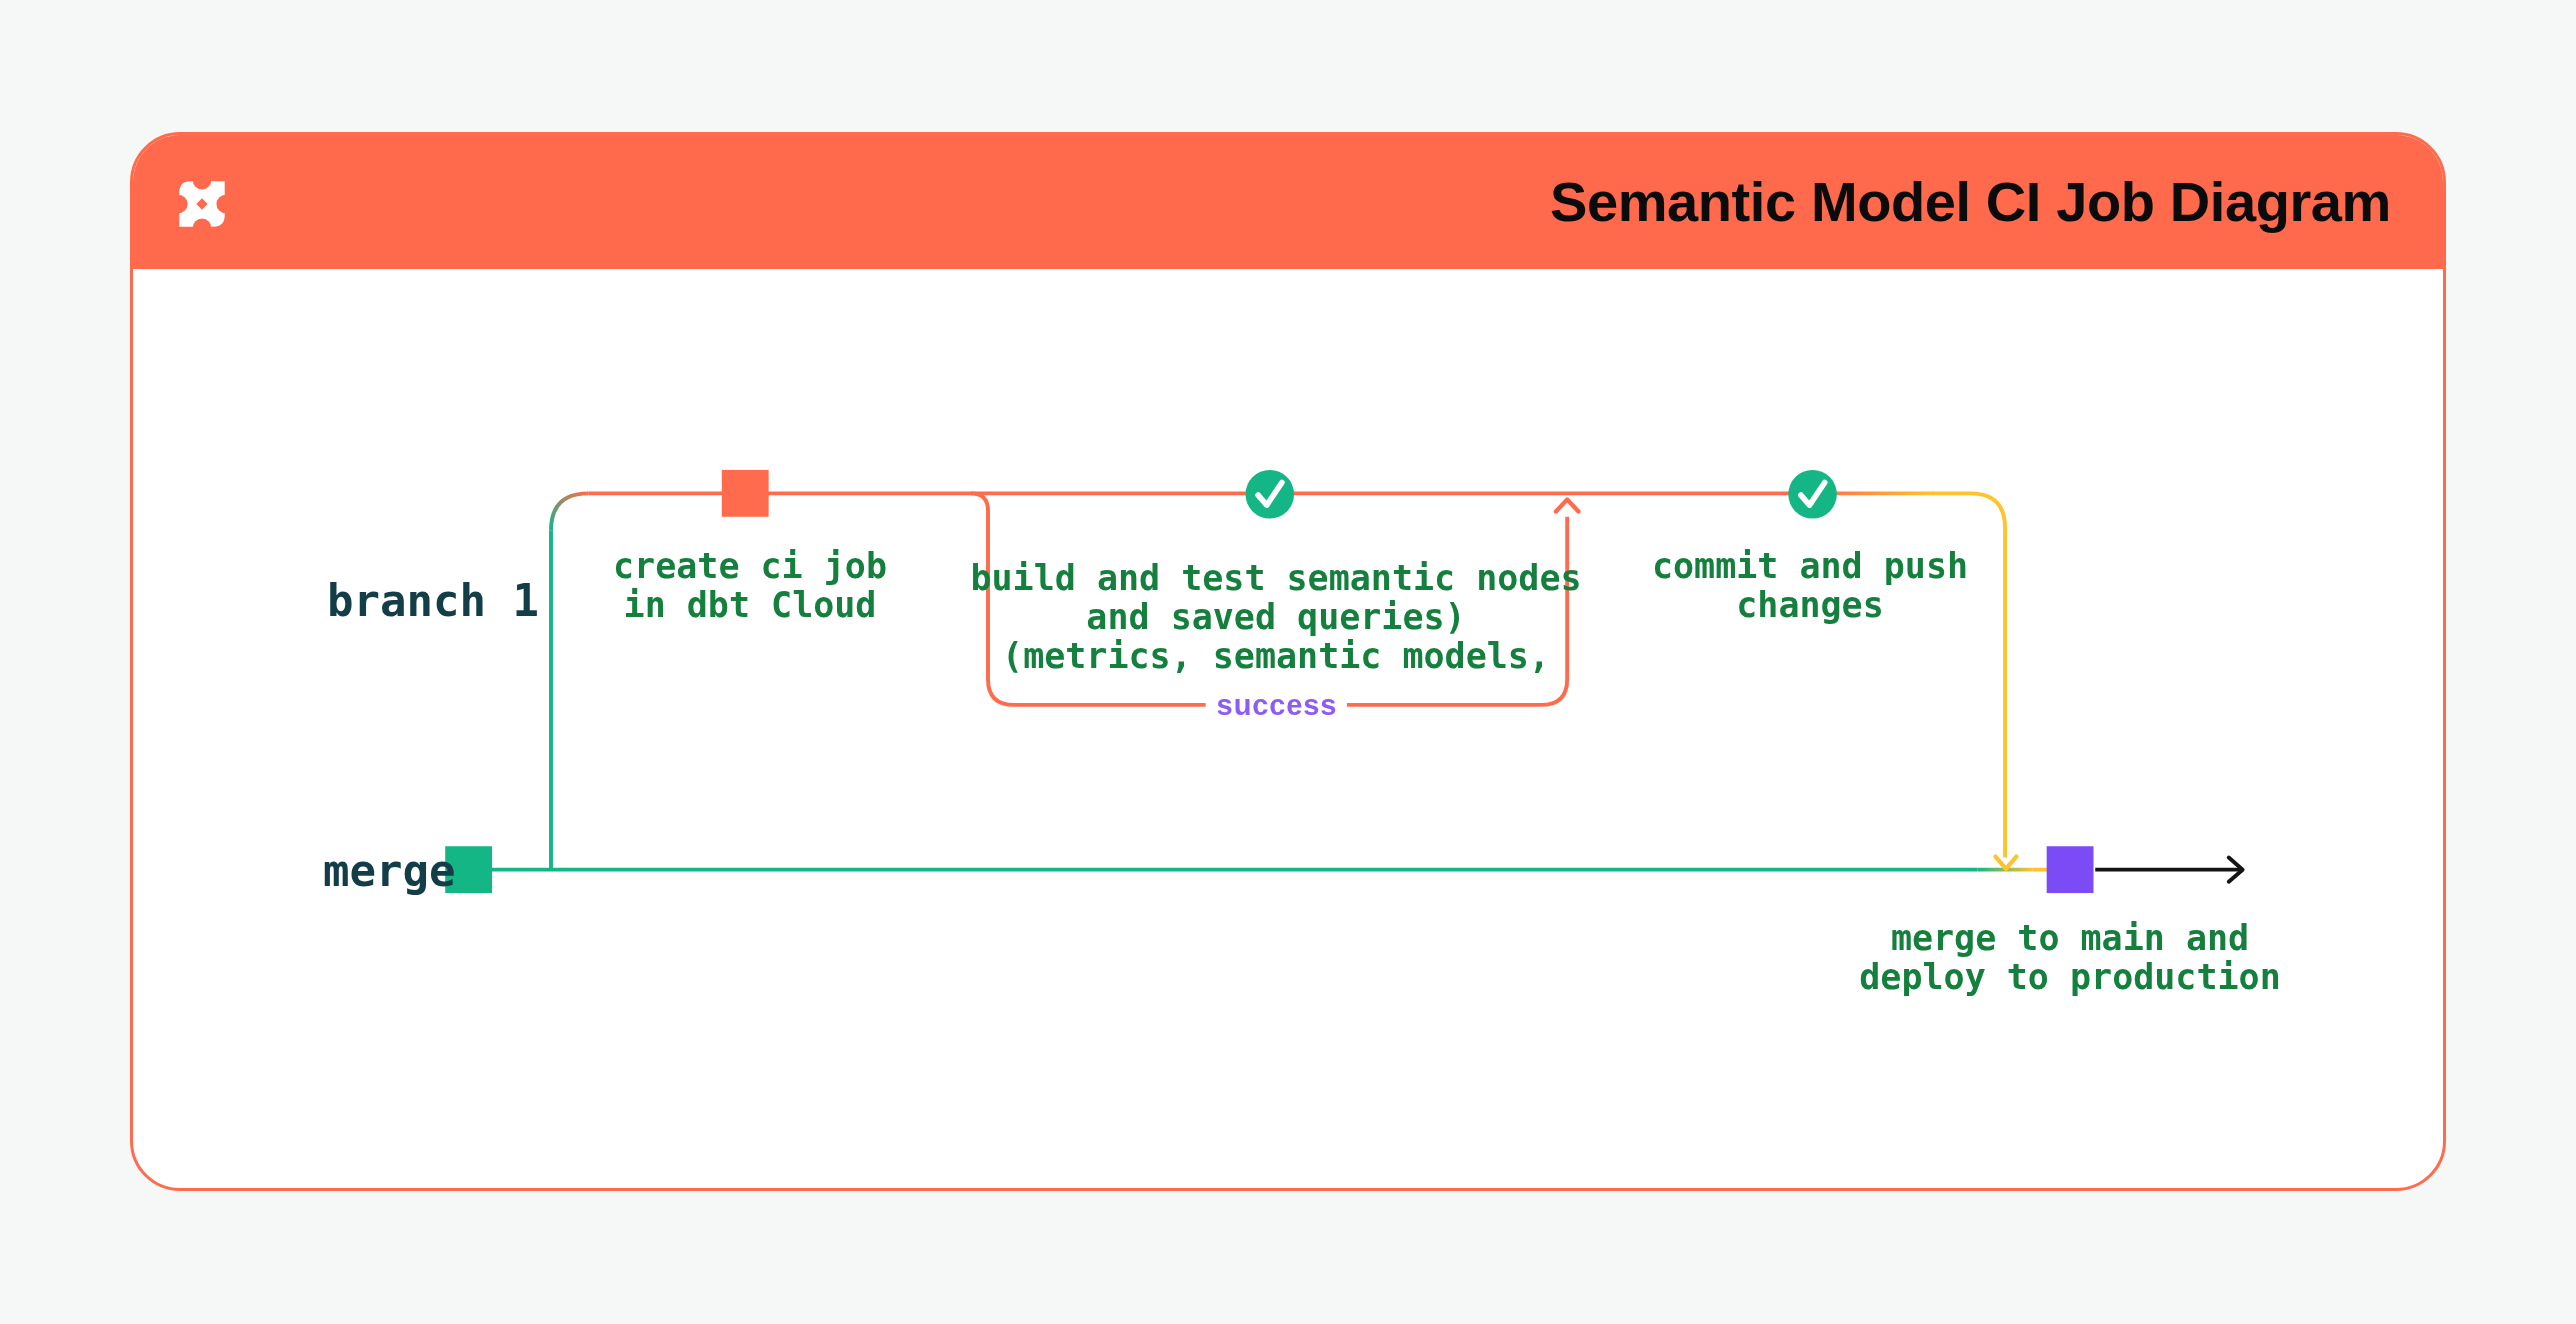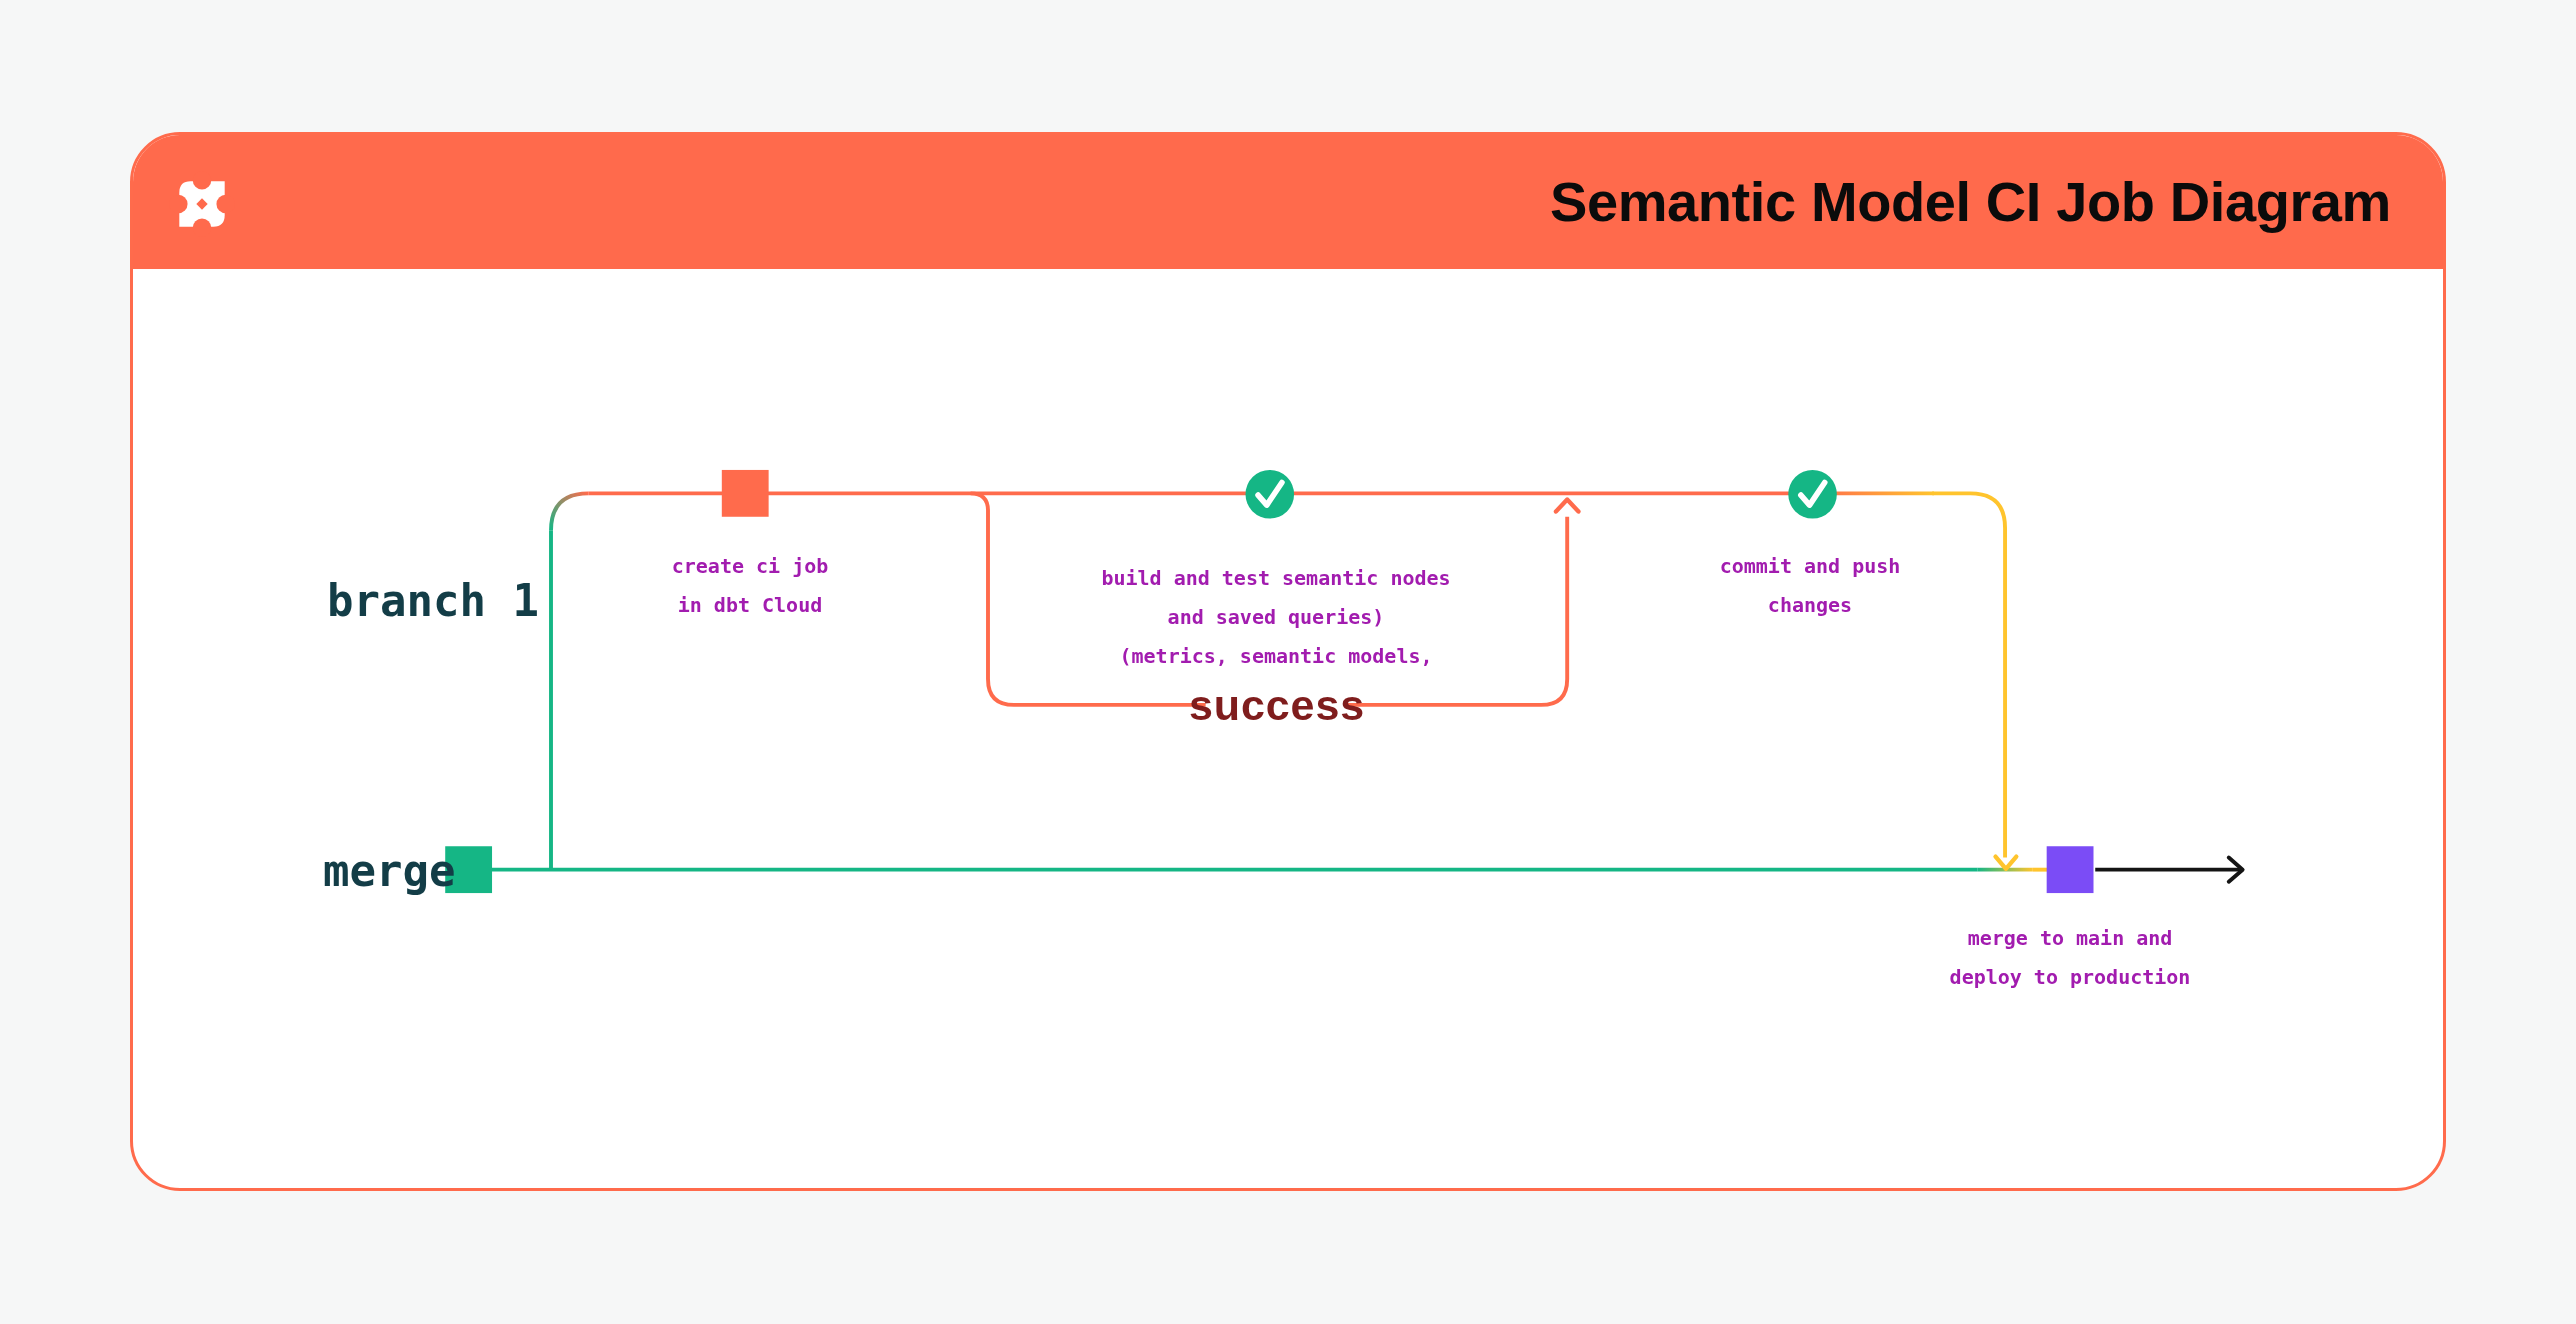--- a/index.html
+++ b/index.html
@@ -10,23 +10,23 @@
   .header{position:absolute;left:0;top:0;width:100%;height:134px;background:#FF6A4C;
           border-radius:47px 47px 0 0;}
   .logo{position:absolute;left:36px;top:36px;width:66px;height:66px;}
   .title{position:absolute;right:52px;top:0;height:134px;line-height:134px;
          font-family:"Liberation Sans",sans-serif;font-weight:bold;font-size:56px;
          letter-spacing:-0.4px;color:#0B0B0B;white-space:nowrap;}
   svg.diagram{position:absolute;left:0;top:0;width:2576px;height:1324px;}
   .branch-label{position:absolute;font-weight:bold;font-size:44px;line-height:43px;
                 color:#133D47;white-space:nowrap;}
   .step{position:absolute;transform:translateX(-50%);text-align:center;
-        font-weight:bold;font-size:20px;line-height:39px;color:#a21caf;white-space:nowrap;}
+        font-weight:bold;font-size:35px;line-height:39px;color:#15803d;white-space:nowrap;}
   .success{position:absolute;transform:translateX(-50%);font-family:"Liberation Sans",sans-serif;
-           font-weight:bold;font-size:43px;line-height:38px;letter-spacing:0.9px;color:#7f1d1d;
+           font-weight:bold;font-size:29px;line-height:38px;letter-spacing:0.9px;color:#8b5cf6;
            white-space:nowrap;}
 </style>
 </head>
 <body>
 
 <div class="stage">
 
   <div class="card">
     <div class="header">
       <svg class="logo" viewBox="0 0 64 64">

